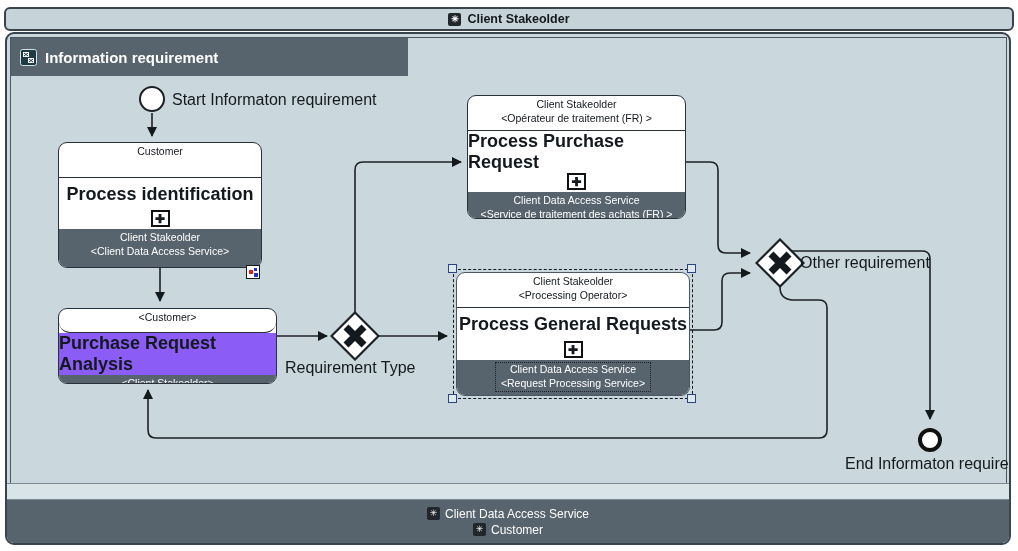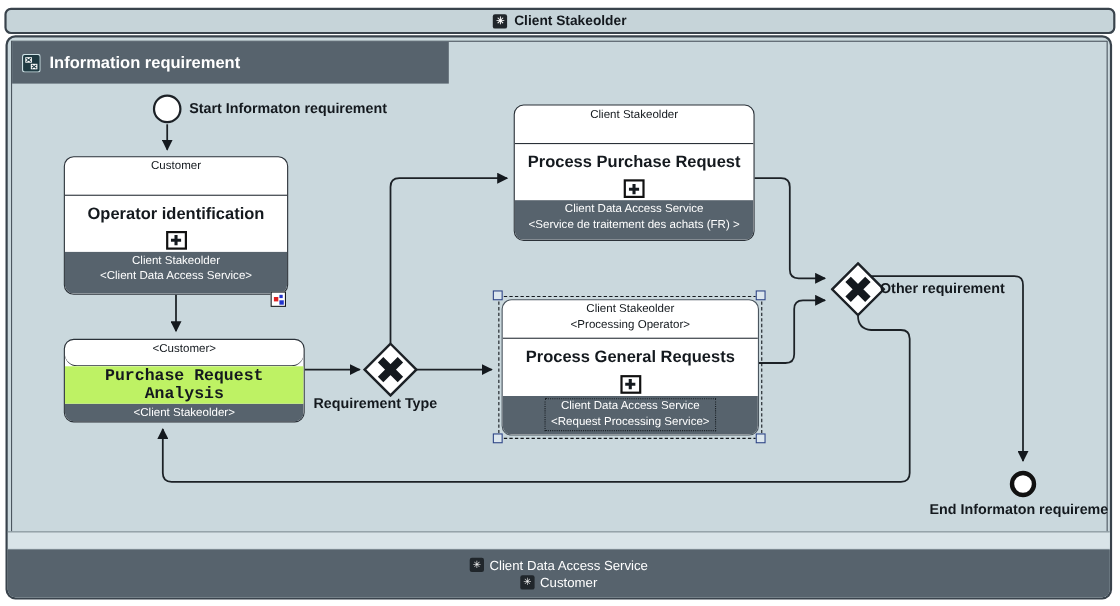--- a/index.html
+++ b/index.html
@@ -24,27 +24,27 @@
   .pf-row{display:flex;align-items:center;gap:5px;color:#ffffff;font-size:12px;}
   .chip-icon{width:13px;height:13px;background:#20262b;color:#fff;font-size:9px;line-height:13px;
     text-align:center;border-radius:2px;flex:0 0 auto;}
 
   
   .task{position:absolute;box-sizing:border-box;border:1.5px solid #2a3138;border-radius:9px;
     background:#ffffff;overflow:hidden;display:flex;flex-direction:column;}
   .task .top{border-bottom:1px solid #2a3138;text-align:center;font-size:10.5px;line-height:1.3;
     padding-top:2px;box-sizing:border-box;flex:0 0 auto;}
   .task .mid{flex:1 1 auto;display:flex;flex-direction:column;align-items:center;position:relative;}
-  .task .mid .name{flex:1;display:flex;align-items:center;font-weight:bold;font-size:15px;text-align:center;}
+  .task .mid .name{flex:1;display:flex;align-items:center;font-weight:bold;font-size:18px;text-align:left;}
   .task .band{flex:0 0 auto;background:#57636d;color:#ffffff;text-align:center;font-size:10.5px;
     line-height:1.32;padding:2px 0 3px 0;display:flex;flex-direction:column;align-items:center;}
   .plus-marker{width:19px;height:17px;box-sizing:border-box;border:2px solid #111;background:#fff;
     display:flex;align-items:center;justify-content:center;font-size:12px;font-weight:bold;
     margin:0 auto 2px auto;flex:0 0 auto;line-height:1;}
-  .evt-label{position:absolute;font-weight:bold;font-size:13px;white-space:nowrap;}
+  .evt-label{position:absolute;font-weight:normal;font-size:16px;white-space:nowrap;}
   .start-event{position:absolute;left:139px;top:86px;width:26px;height:26px;box-sizing:border-box;
     border:2px solid #1c2126;border-radius:50%;background:#ffffff;}
   .end-event{position:absolute;left:918px;top:428px;width:24px;height:24px;box-sizing:border-box;
     border:4px solid #111;border-radius:50%;background:#ffffff;}
   .gateway{position:absolute;width:50px;height:50px;}
 
   
   .sel-rect{position:absolute;left:453px;top:269px;width:240px;height:130px;
     border:1.5px dashed #14191e;box-sizing:border-box;pointer-events:none;}
   .sel-handle{position:absolute;width:9px;height:9px;box-sizing:border-box;
@@ -114,57 +114,58 @@
   </svg>
 
   <div class="start-event"></div>
   <div class="evt-label" style="left:172px;top:91px;">Start Informaton requirement</div>
 
   <div class="task" style="left:58px;top:142px;width:204px;height:126px;">
     <div class="top" style="height:35px;">
       <div>Customer</div>
     </div>
     <div class="mid">
-      <div class="name">Operator identification</div>
+      <div class="name">Process identification</div>
       <div class="plus-marker">✚</div>
     </div>
     <div class="band" style="height:33px;">
       <div>Client Stakeolder</div>
       <div>&lt;Client Data Access Service&gt;</div>
     </div>
   </div>
   <div class="rule-icon">
     <i class="r"></i>
       <i class="b1"></i>
       <i class="b2"></i>
   </div>
 
   <div class="task" style="left:58px;top:308px;width:219px;height:76px;">
     <div class="top" style="height:24px;border-radius:11px;">
       <div>&lt;Customer&gt;</div>
     </div>
-    <div class="mid" style="background:#bef264;font-family:Liberation Mono, monospace;">
+    <div class="mid" style="background:#8b5cf6;">
       <div class="name">Purchase Request Analysis</div>
     </div>
     <div class="band" style="height:23px;">
       <div>&lt;Client Stakeolder&gt;</div>
     </div>
   </div>
 
   <div class="gateway" style="left:330px;top:311px;">
     <svg width="50" height="50" viewBox="0 0 50 50">
       <polygon points="25,1.5 48.5,25 25,48.5 1.5,25" fill="#ffffff" stroke="#1c2126" stroke-width="2.2"></polygon>
       <path d="M16,16 L34,34 M34,16 L16,34" stroke="#14191e" stroke-width="7"></path>
     </svg>
   </div>
   <div class="evt-label" style="left:285px;top:359px;width:140px;text-align:left;">Requirement Type</div>
 
   <div class="task" style="left:467px;top:95px;width:219px;height:124px;">
     <div class="top" style="height:35px;">
       <div>Client Stakeolder</div>
+      <div>&lt;Opérateur de traitement (FR) &gt;</div>
     </div>
     <div class="mid">
       <div class="name">Process Purchase Request</div>
       <div class="plus-marker">✚</div>
     </div>
     <div class="band" style="height:31px;">
       <div>Client Data Access Service</div>
       <div>&lt;Service de traitement des achats (FR) &gt;</div>
     </div>
   </div>

